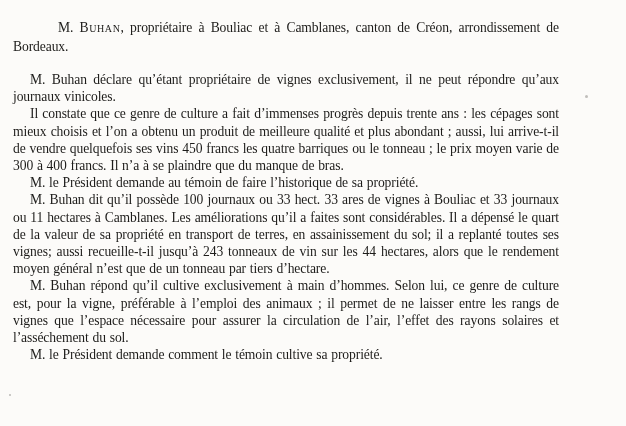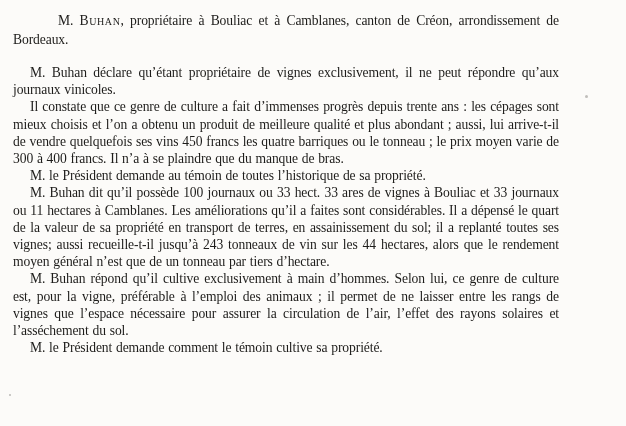--- a/index.html
+++ b/index.html
@@ -14,21 +14,21 @@
     background: #fcfbf9;
     font-family: "Liberation Serif", "DejaVu Serif", serif;
   }
   .page {
     position: absolute;
     top: 0;
     left: 0;
     width: 626px;
     height: 426px;
     box-sizing: border-box;
-    padding: 11px 67px 0 13px;
+    padding: 18px 67px 0 13px;
     overflow: hidden;
     color: #1d1c1a;
   }
   .para {
     margin: 0;
     text-align: justify;
     font-size: 13.6px;
     line-height: 17.2px;
     letter-spacing: -0.1px;
     word-spacing: 0.5px;
@@ -54,21 +54,21 @@
 </style>
 </head>
 <body>
 
 <div class="page">
 
   <p class="para heading"><span>M. </span><span class="sc">Buhan</span><span>, propriétaire à Bouliac et à Camblanes, canton de Créon, arrondissement de Bordeaux.</span></p>
 
   <p class="para">M. Buhan déclare qu’étant propriétaire de vignes exclusivement, il ne peut répondre qu’aux journaux vinicoles.</p>
   <p class="para">Il constate que ce genre de culture a fait d’immenses progrès depuis trente ans : les cépages sont mieux choisis et l’on a obtenu un produit de meilleure qualité et plus abondant ; aussi, lui arrive-t-il de vendre quelquefois ses vins 450 francs les quatre barriques ou le tonneau ; le prix moyen varie de 300 à 400 francs. Il n’a à se plaindre que du manque de bras.</p>
-  <p class="para">M. le Président demande au témoin de toutes l’historique de sa propriété.</p>
+  <p class="para">M. le Président demande au témoin de faire l’historique de sa propriété.</p>
   <p class="para">M. Buhan dit qu’il possède 100 journaux ou 33 hect. 33 ares de vignes à Bouliac et 33 journaux ou 11 hectares à Camblanes. Les améliorations qu’il a faites sont considérables. Il a dépensé le quart de la valeur de sa propriété en transport de terres, en assainissement du sol; il a replanté toutes ses vignes; aussi recueille-t-il jusqu’à 243 tonneaux de vin sur les 44 hectares, alors que le rendement moyen général n’est que de un tonneau par tiers d’hectare.</p>
   <p class="para">M. Buhan répond qu’il cultive exclusivement à main d’hommes. Selon lui, ce genre de culture est, pour la vigne, préférable à l’emploi des animaux ; il permet de ne laisser entre les rangs de vignes que l’espace nécessaire pour assurer la circulation de l’air, l’effet des rayons solaires et l’asséchement du sol.</p>
   <p class="para">M. le Président demande comment le témoin cultive sa propriété.</p>
 
 </div>
 
 <div class="speck speck-1"></div>
 <div class="speck speck-2"></div>
 
 </body></html>

